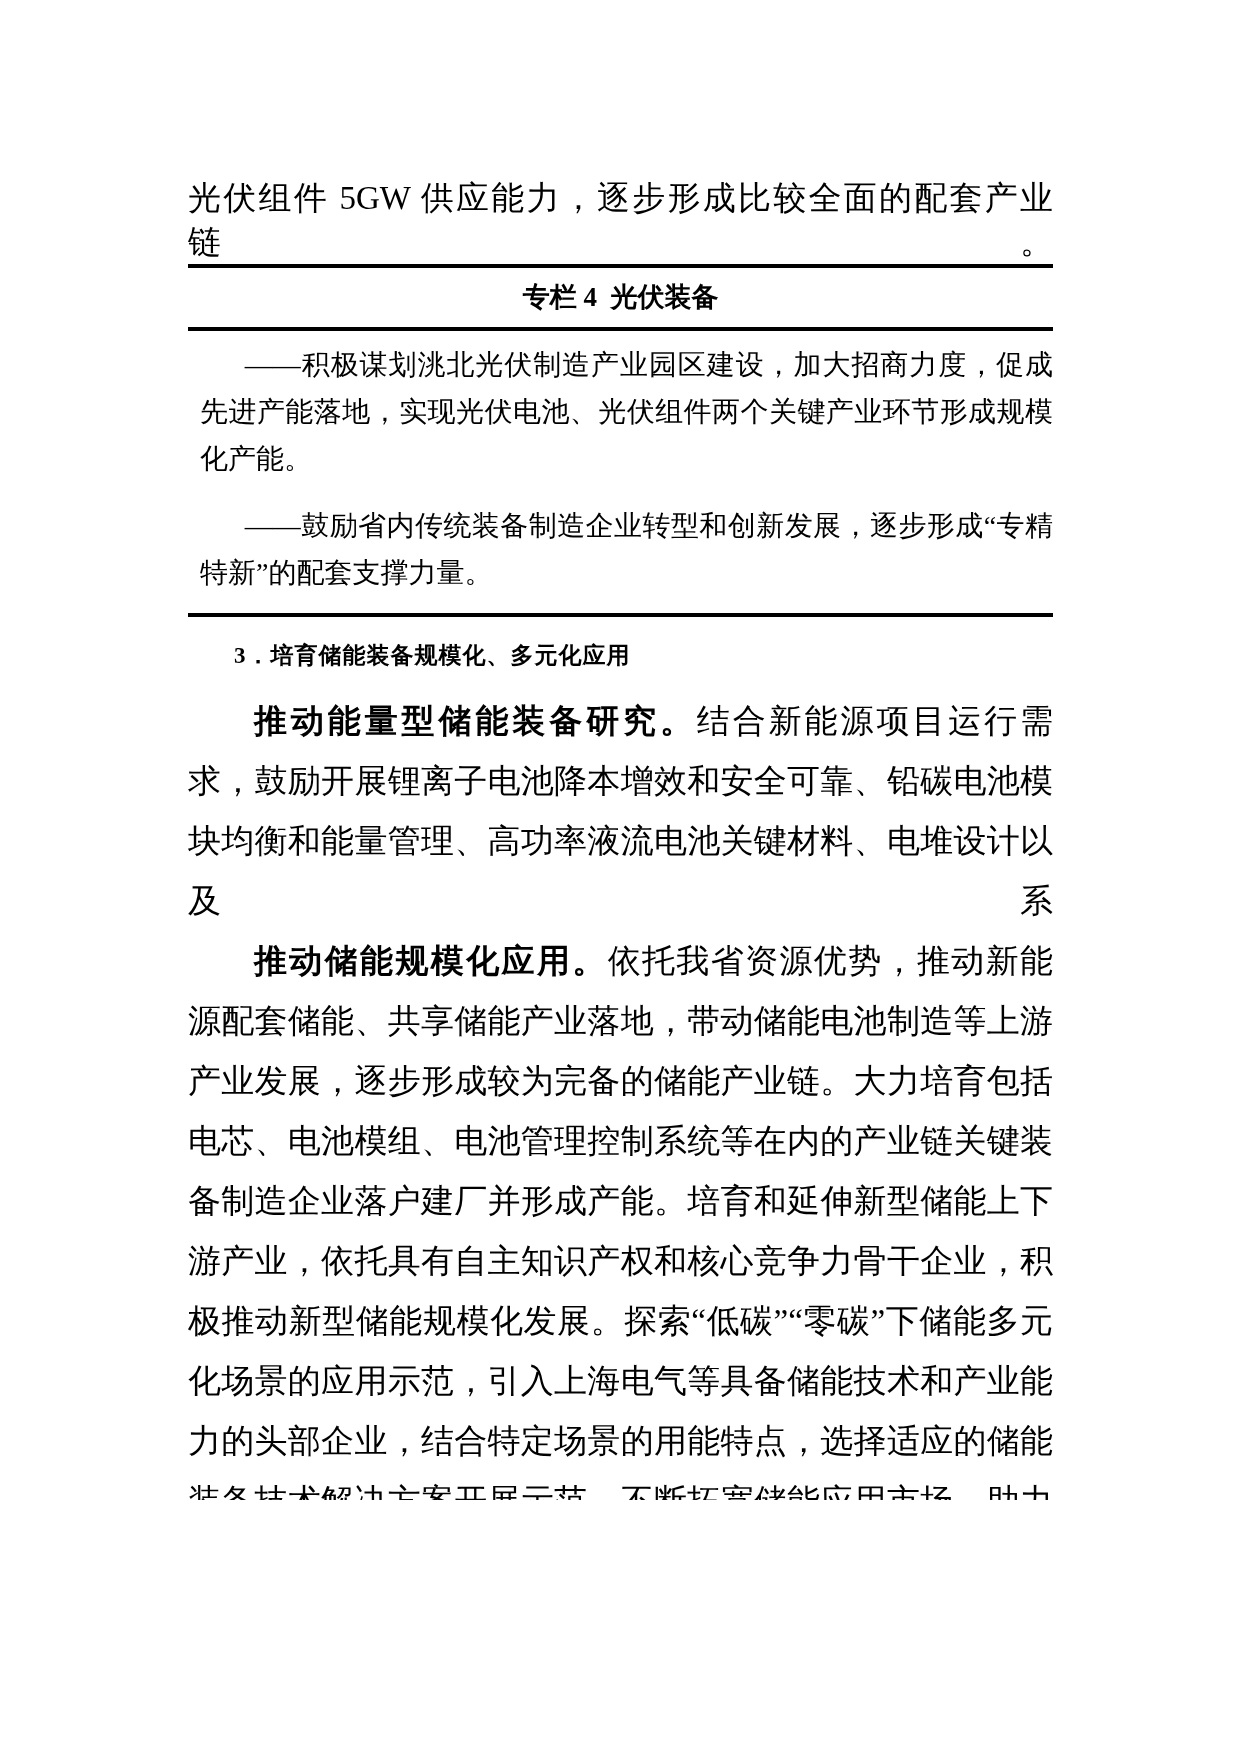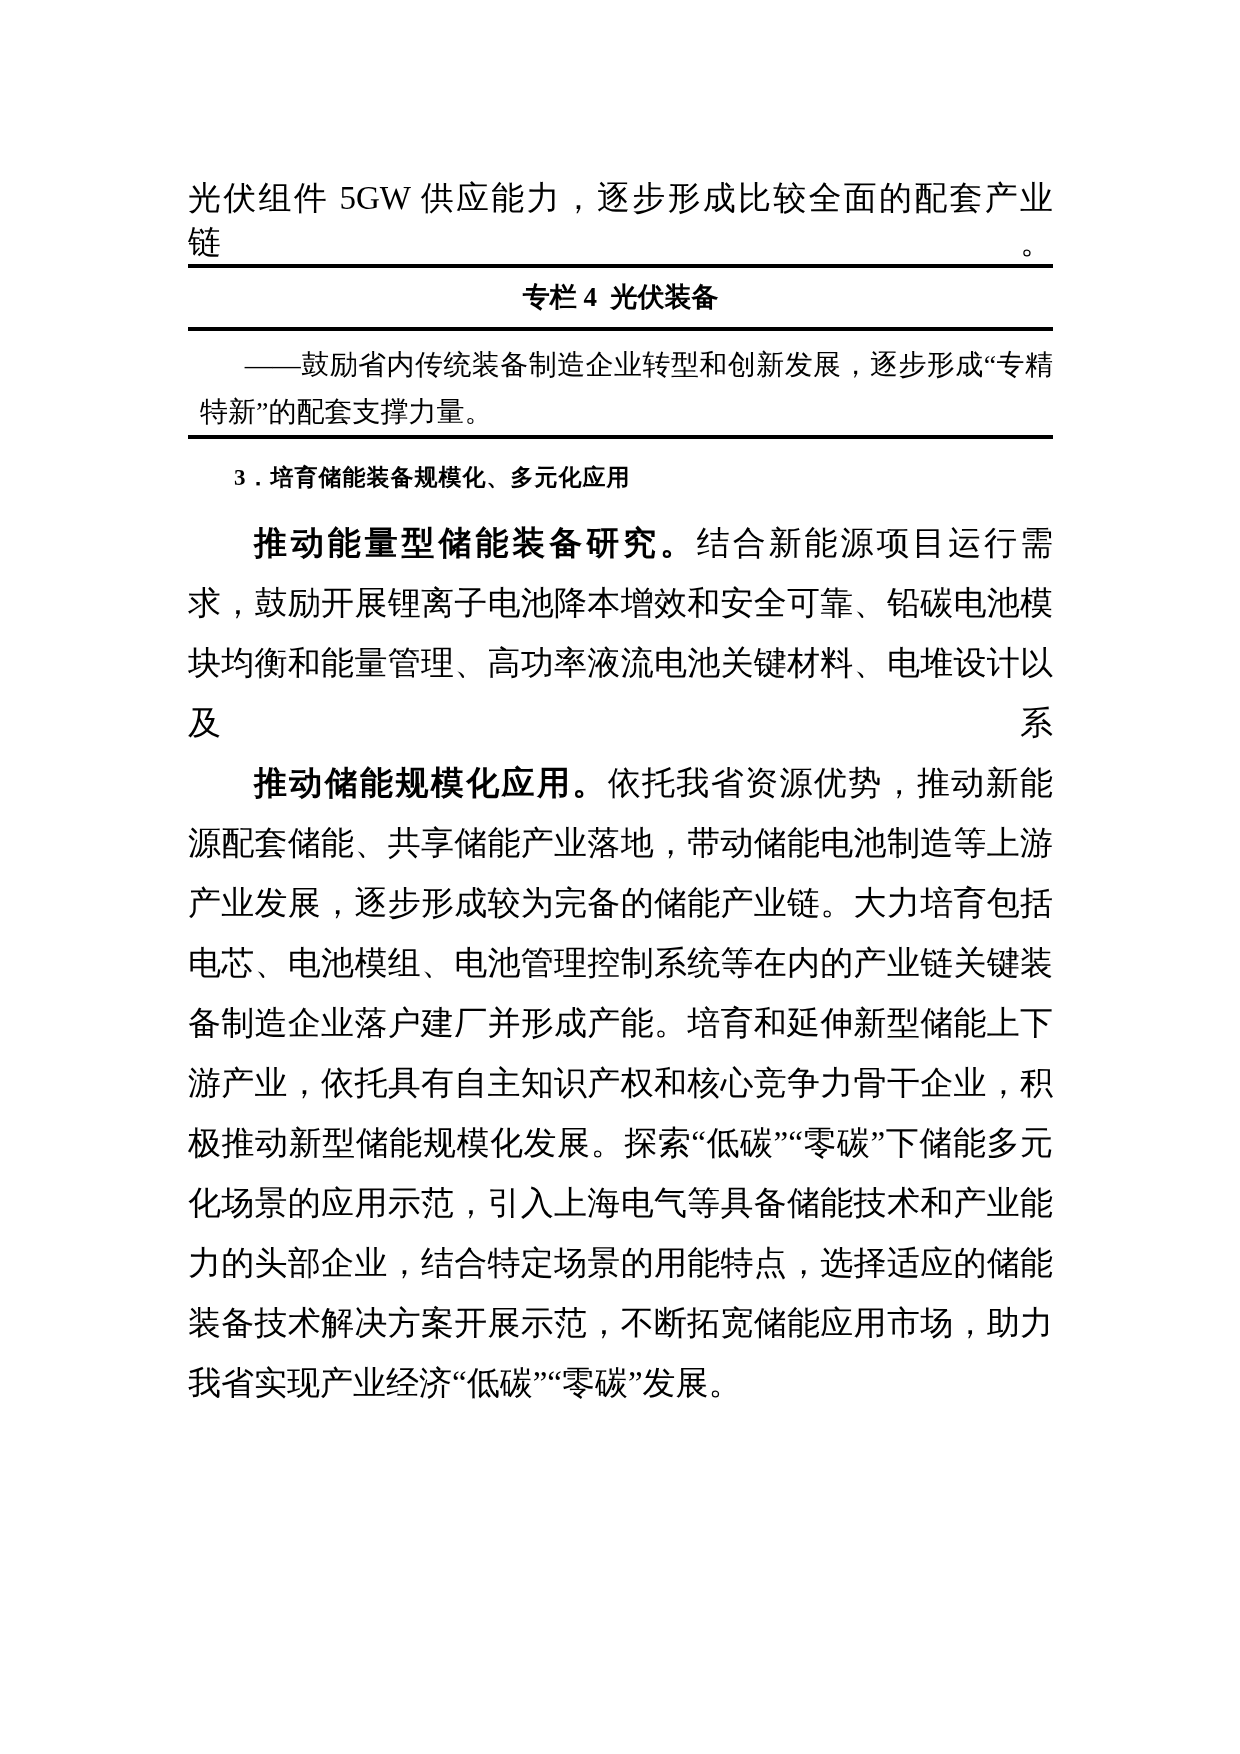--- a/index.html
+++ b/index.html
@@ -53,21 +53,21 @@
 
   .box-para {
     margin: 0 0 20px 0;
     padding-left: 12px;
     font-size: 28px;
     line-height: 47px;
     text-indent: 1.6em;
     text-align: justify;
   }
   .box-para:first-of-type { margin-top: 10px; }
-  .box-para:last-of-type { margin-bottom: 0; }
+  .box-para:last-of-type { margin-bottom: 17px; }
 
   .heading {
     margin: 16px 0 0 0;
     font-size: 23px;
     font-weight: bold;
     line-height: 46px;
     text-indent: 2em;
     letter-spacing: 1px;
   }
 
@@ -98,20 +98,21 @@
 <div class="page">
   <div class="content">
 
     <p class="intro">光伏组件 5GW 供应能力，逐步形成比较全面的配套产业链。</p>
 
     <div class="callout">
       <hr class="rule">
       <div class="box-title">专栏 4  光伏装备</div>
       <hr class="rule">
 
+      <p class="box-para">——积极谋划洮北光伏制造产业园区建设，加大招商力度，促成先进产能落地，实现光伏电池、光伏组件两个关键产业环节形成规模化产能。</p>
       <p class="box-para">——鼓励省内传统装备制造企业转型和创新发展，逐步形成“专精特新”的配套支撑力量。</p>
 
       <hr class="rule">
     </div>
 
     <h3 class="heading">3．培育储能装备规模化、多元化应用</h3>
 
     <p class="body-para fill-last">
       <strong>推动能量型储能装备研究。</strong><span>结合新能源项目运行需求，鼓励开展锂离子电池降本增效和安全可靠、铅碳电池模块均衡和能量管理、高功率液流电池关键材料、电堆设计以及系</span>
     </p>

